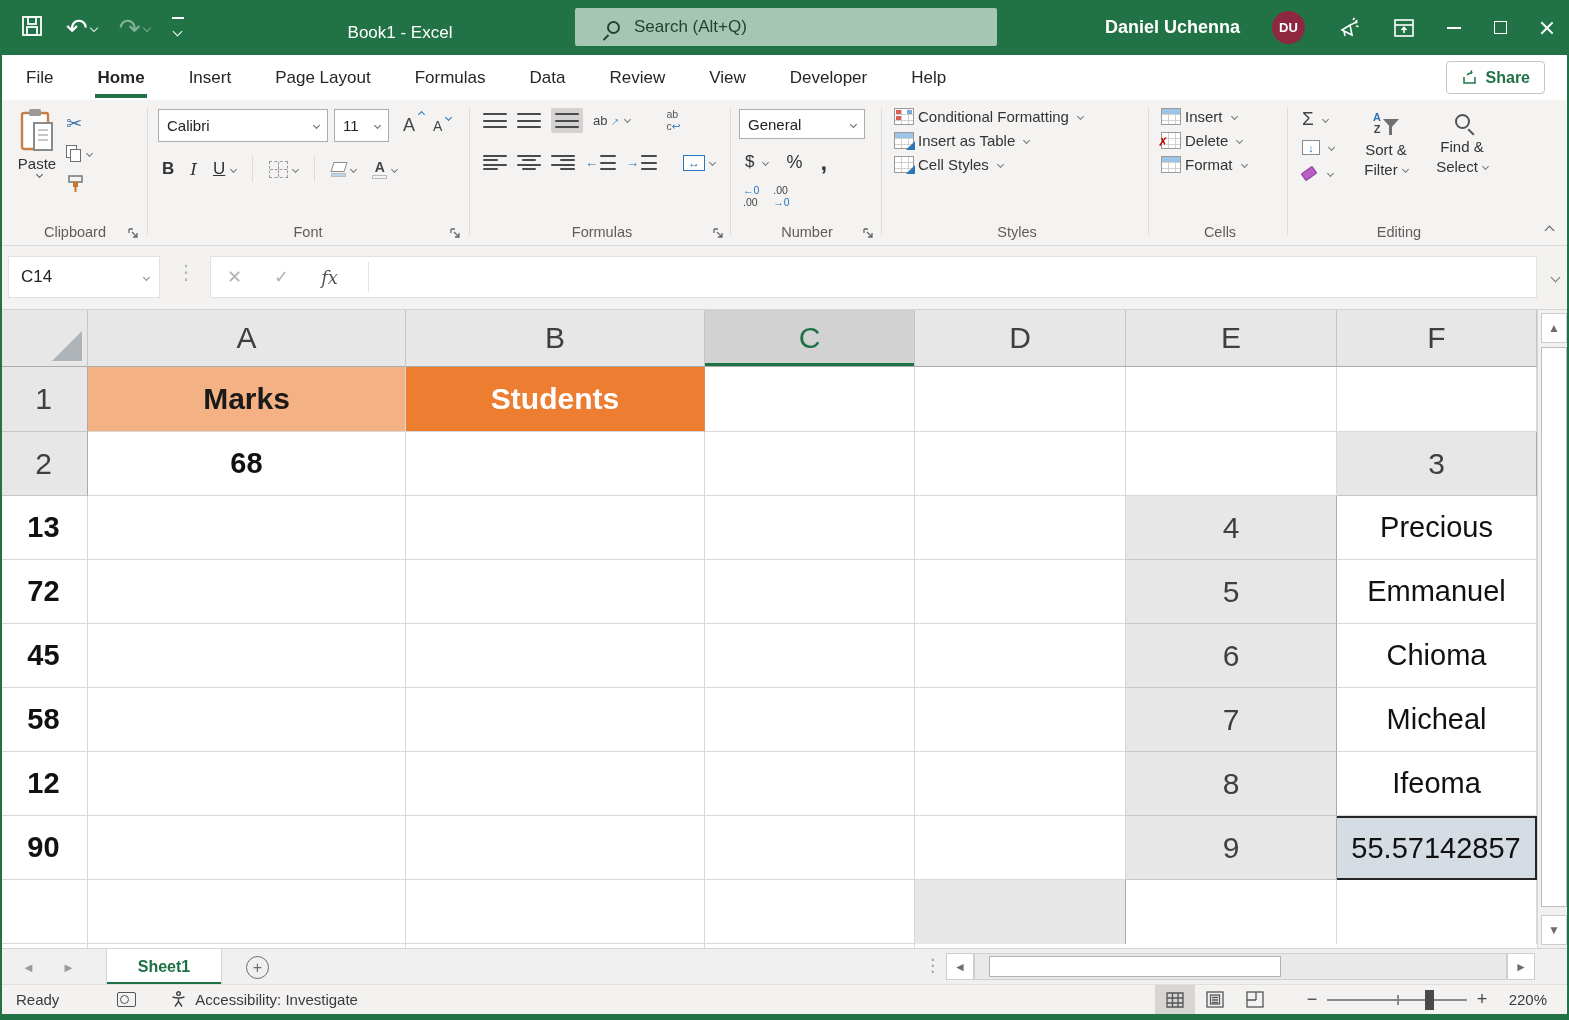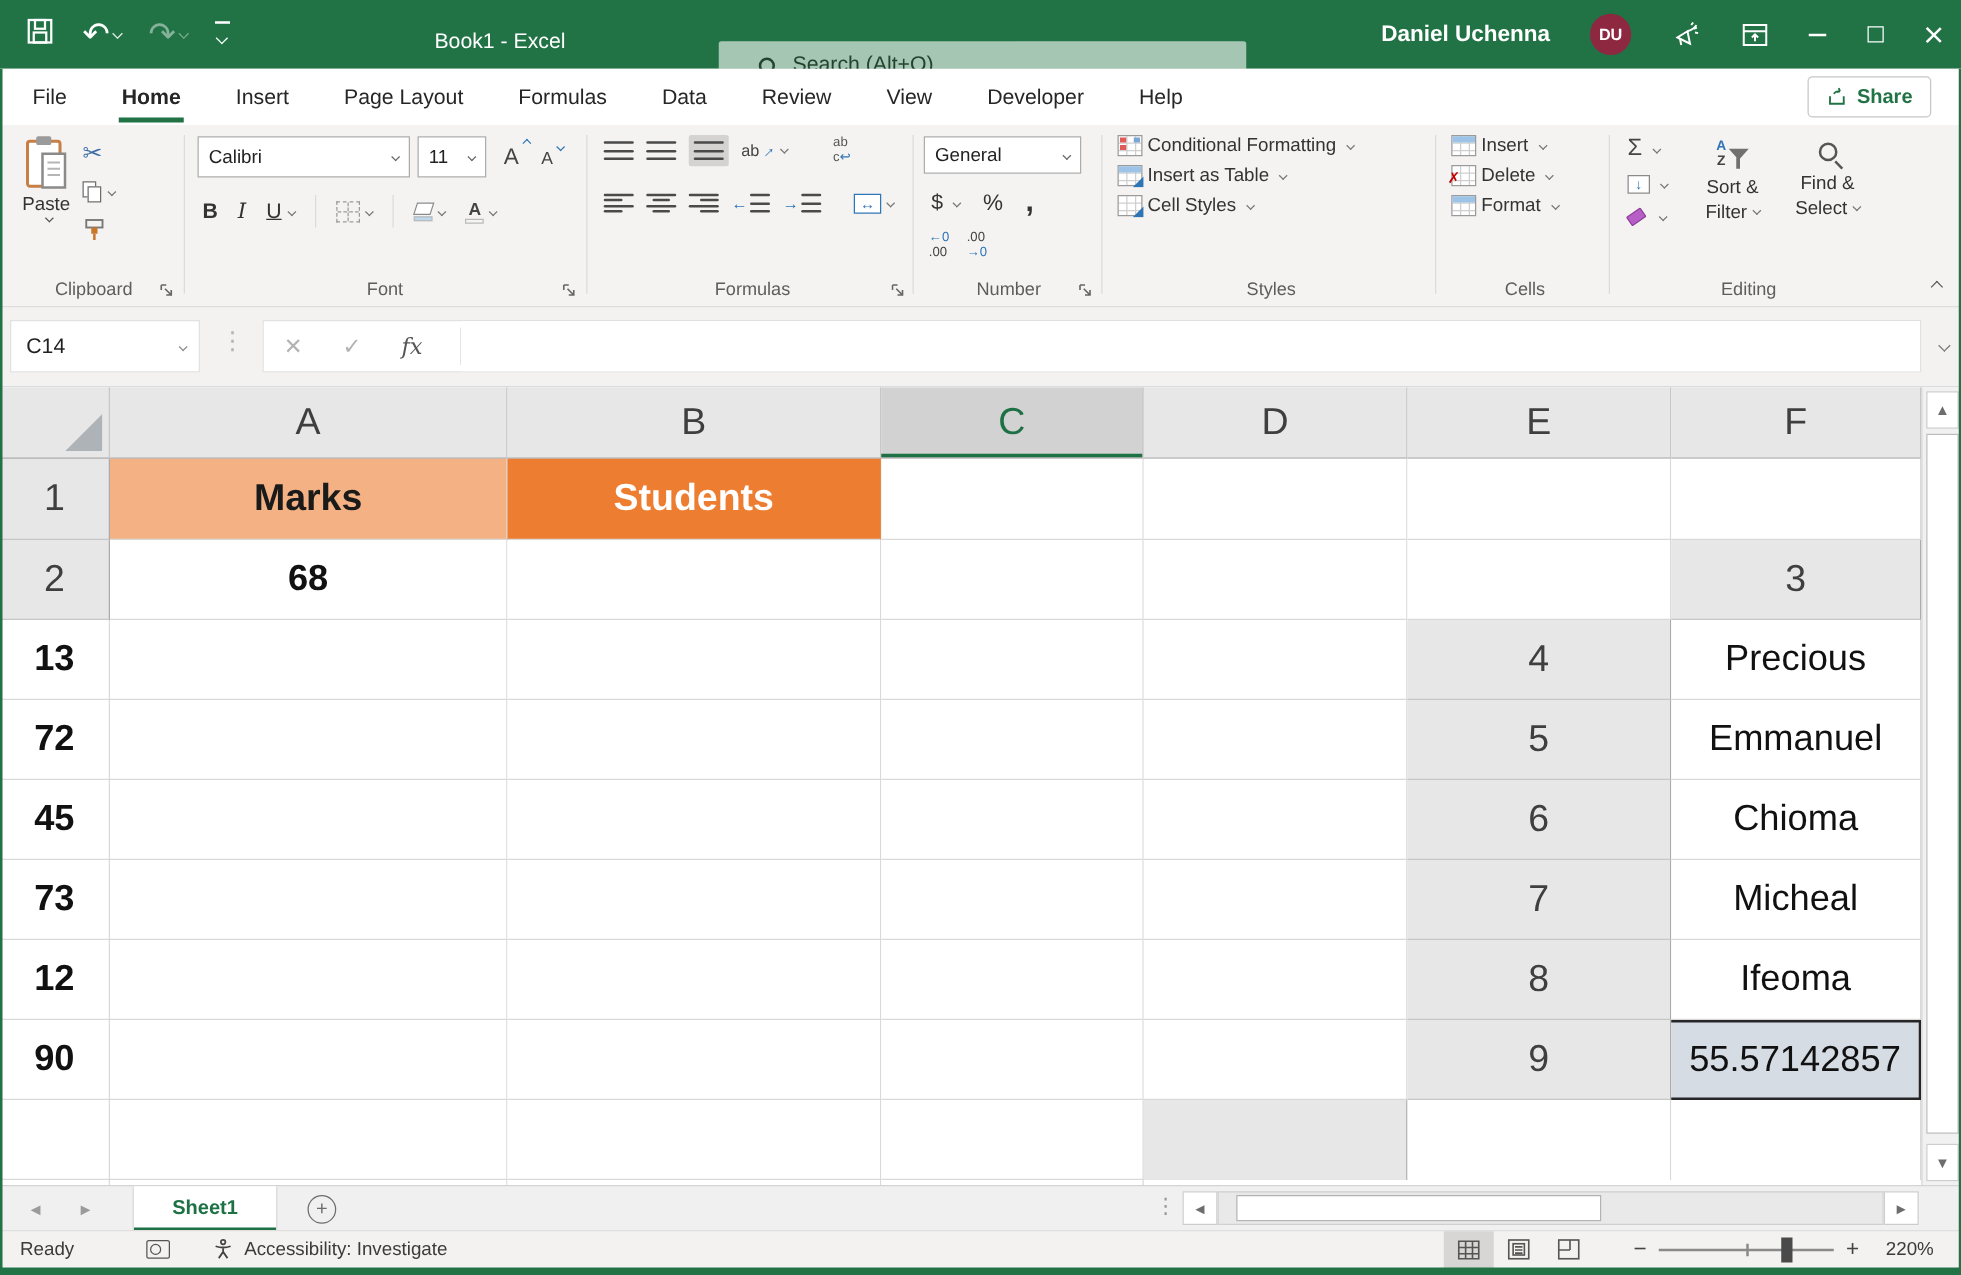--- a/index.html
+++ b/index.html
@@ -16,21 +16,21 @@
   .titlebar { left:0; top:0; width:1569px; height:55px; background:#217346; color:#fff; }
   .qat { left:20px; top:0; height:55px; display:flex; align-items:center; gap:22px; }
   .qat .uglyph { font-size:26px; line-height:1; color:#fff; }
   .qat .dim { color:rgba(255,255,255,.45); }
   .qat .qchv { width:6px;height:6px;border-right:1.4px solid rgba(255,255,255,.9);border-bottom:1.4px solid rgba(255,255,255,.9);display:inline-block;transform:rotate(45deg);margin-left:3px;vertical-align:6px; }
   .qat .qchv.dim { border-color:rgba(255,255,255,.4); }
   .qat-custom { display:inline-block; text-align:center; }
   .qat-custom .bar { display:block; width:12px; height:2px; background:#fff; margin:0 auto 2px; }
   .qat-custom .v { width:7px;height:7px;border-right:1.6px solid #fff;border-bottom:1.6px solid #fff;display:inline-block;transform:rotate(45deg);margin-top:-2px; }
   .win-title { left:280px; top:0; width:240px; height:65px; display:flex; align-items:center; justify-content:center; font-size:17px; color:#fff; }
-  .searchbox { left:575px; top:8px; width:422px; height:38px; background:#A5C6B2; border-radius:2px; display:flex; align-items:center; padding-left:32px; gap:14px; cursor:text;margin-top:25px; }
+  .searchbox { left:575px; top:8px; width:422px; height:38px; background:#A5C6B2; border-radius:2px; display:flex; align-items:center; padding-left:32px; gap:14px; cursor:text; }
   .searchbox .mag { width:13px; height:13px; border:2px solid #23432f; border-radius:50%; position:relative; flex:none; }
   .searchbox .mag::after { content:""; position:absolute; width:2px; height:7px; background:#23432f; left:-4px; top:11px; transform:rotate(45deg); }
   .searchbox input { background:transparent; border:none; outline:none; font-size:17px; color:#23432f; width:300px; font-family:inherit; }
   .searchbox input::placeholder { color:#23432f; opacity:1; }
   .tb-right { right:0; top:0; height:55px; display:flex; align-items:center; gap:0; }
   .tb-right .item { height:55px; display:flex; align-items:center; justify-content:center; padding:0 16px; }
   .username { font-size:18px;font-weight:bold; }
   .avatar { width:33px; height:33px; border-radius:50%; background:#8E2740; color:#fff; font-size:13px; font-weight:bold; display:flex; align-items:center; justify-content:center; }
   .winbtn { width:46px; }
   .ico-min { width:14px; height:2px; background:#fff; }
@@ -612,21 +612,21 @@
     <div class="rh">5</div>
     <div class="cell">Emmanuel</div>
     <div class="cell mark">45</div>
     <div class="cell"></div>
       <div class="cell"></div>
       <div class="cell"></div>
       <div class="cell"></div>
 
     <div class="rh">6</div>
     <div class="cell">Chioma</div>
-    <div class="cell mark">73</div>
+    <div class="cell mark">58</div>
     <div class="cell"></div>
       <div class="cell"></div>
       <div class="cell"></div>
       <div class="cell"></div>
 
     <div class="rh">7</div>
     <div class="cell">Micheal</div>
     <div class="cell mark">12</div>
     <div class="cell"></div>
       <div class="cell"></div>

